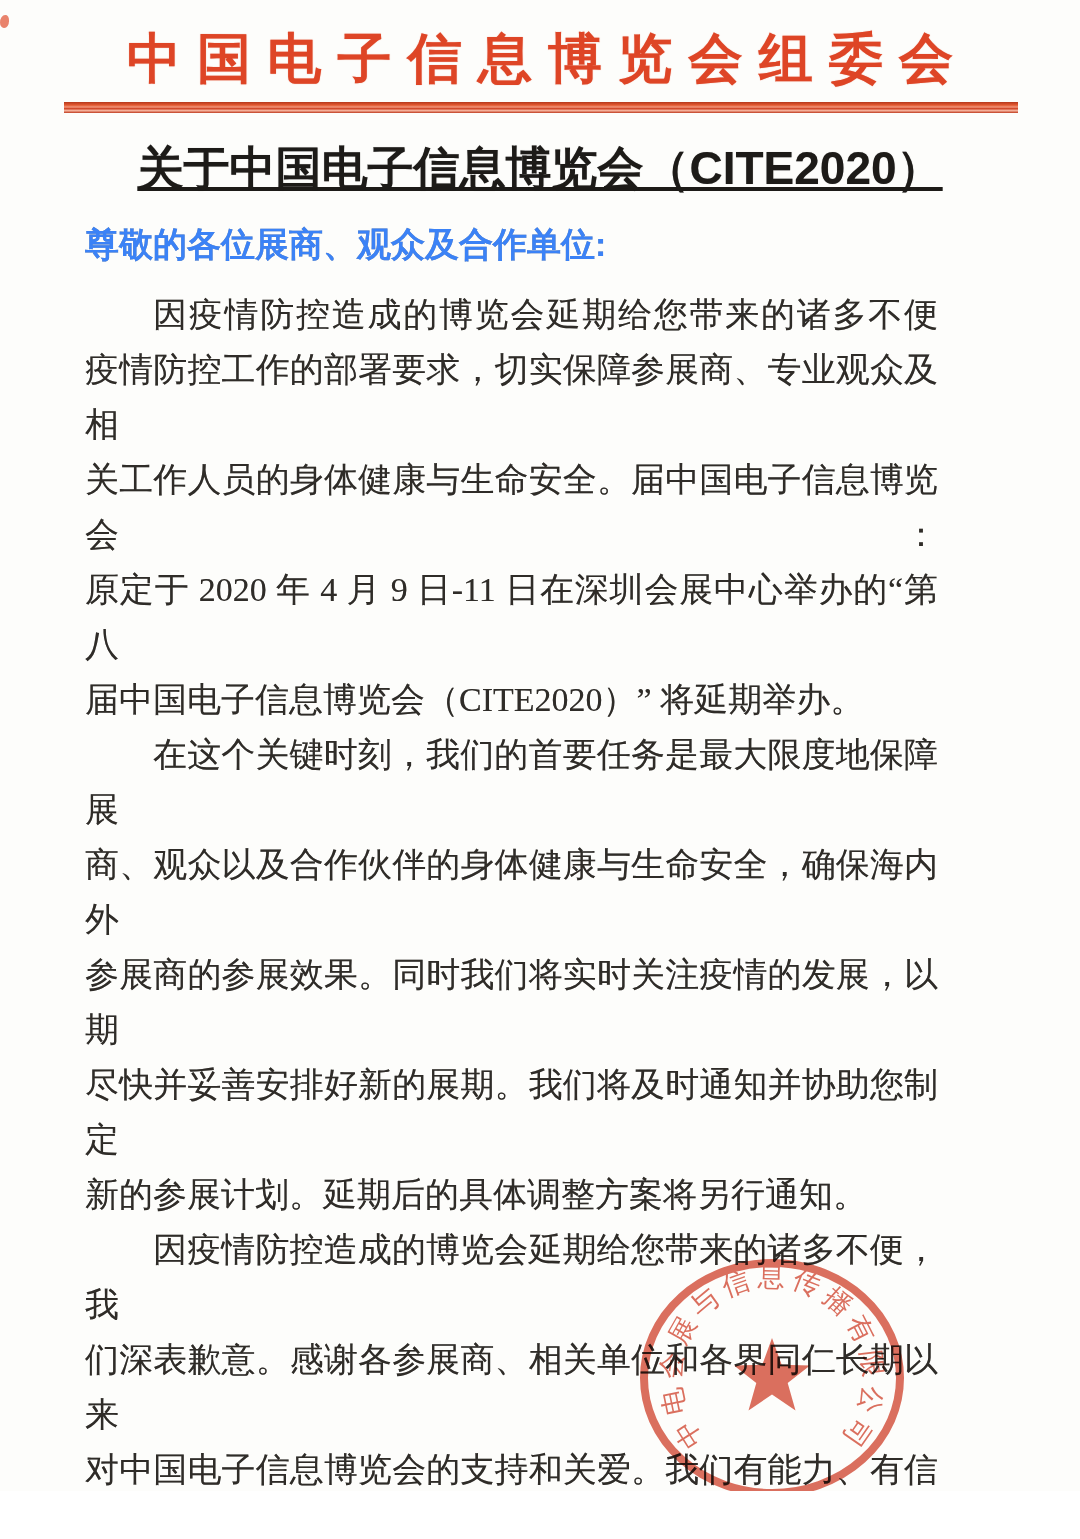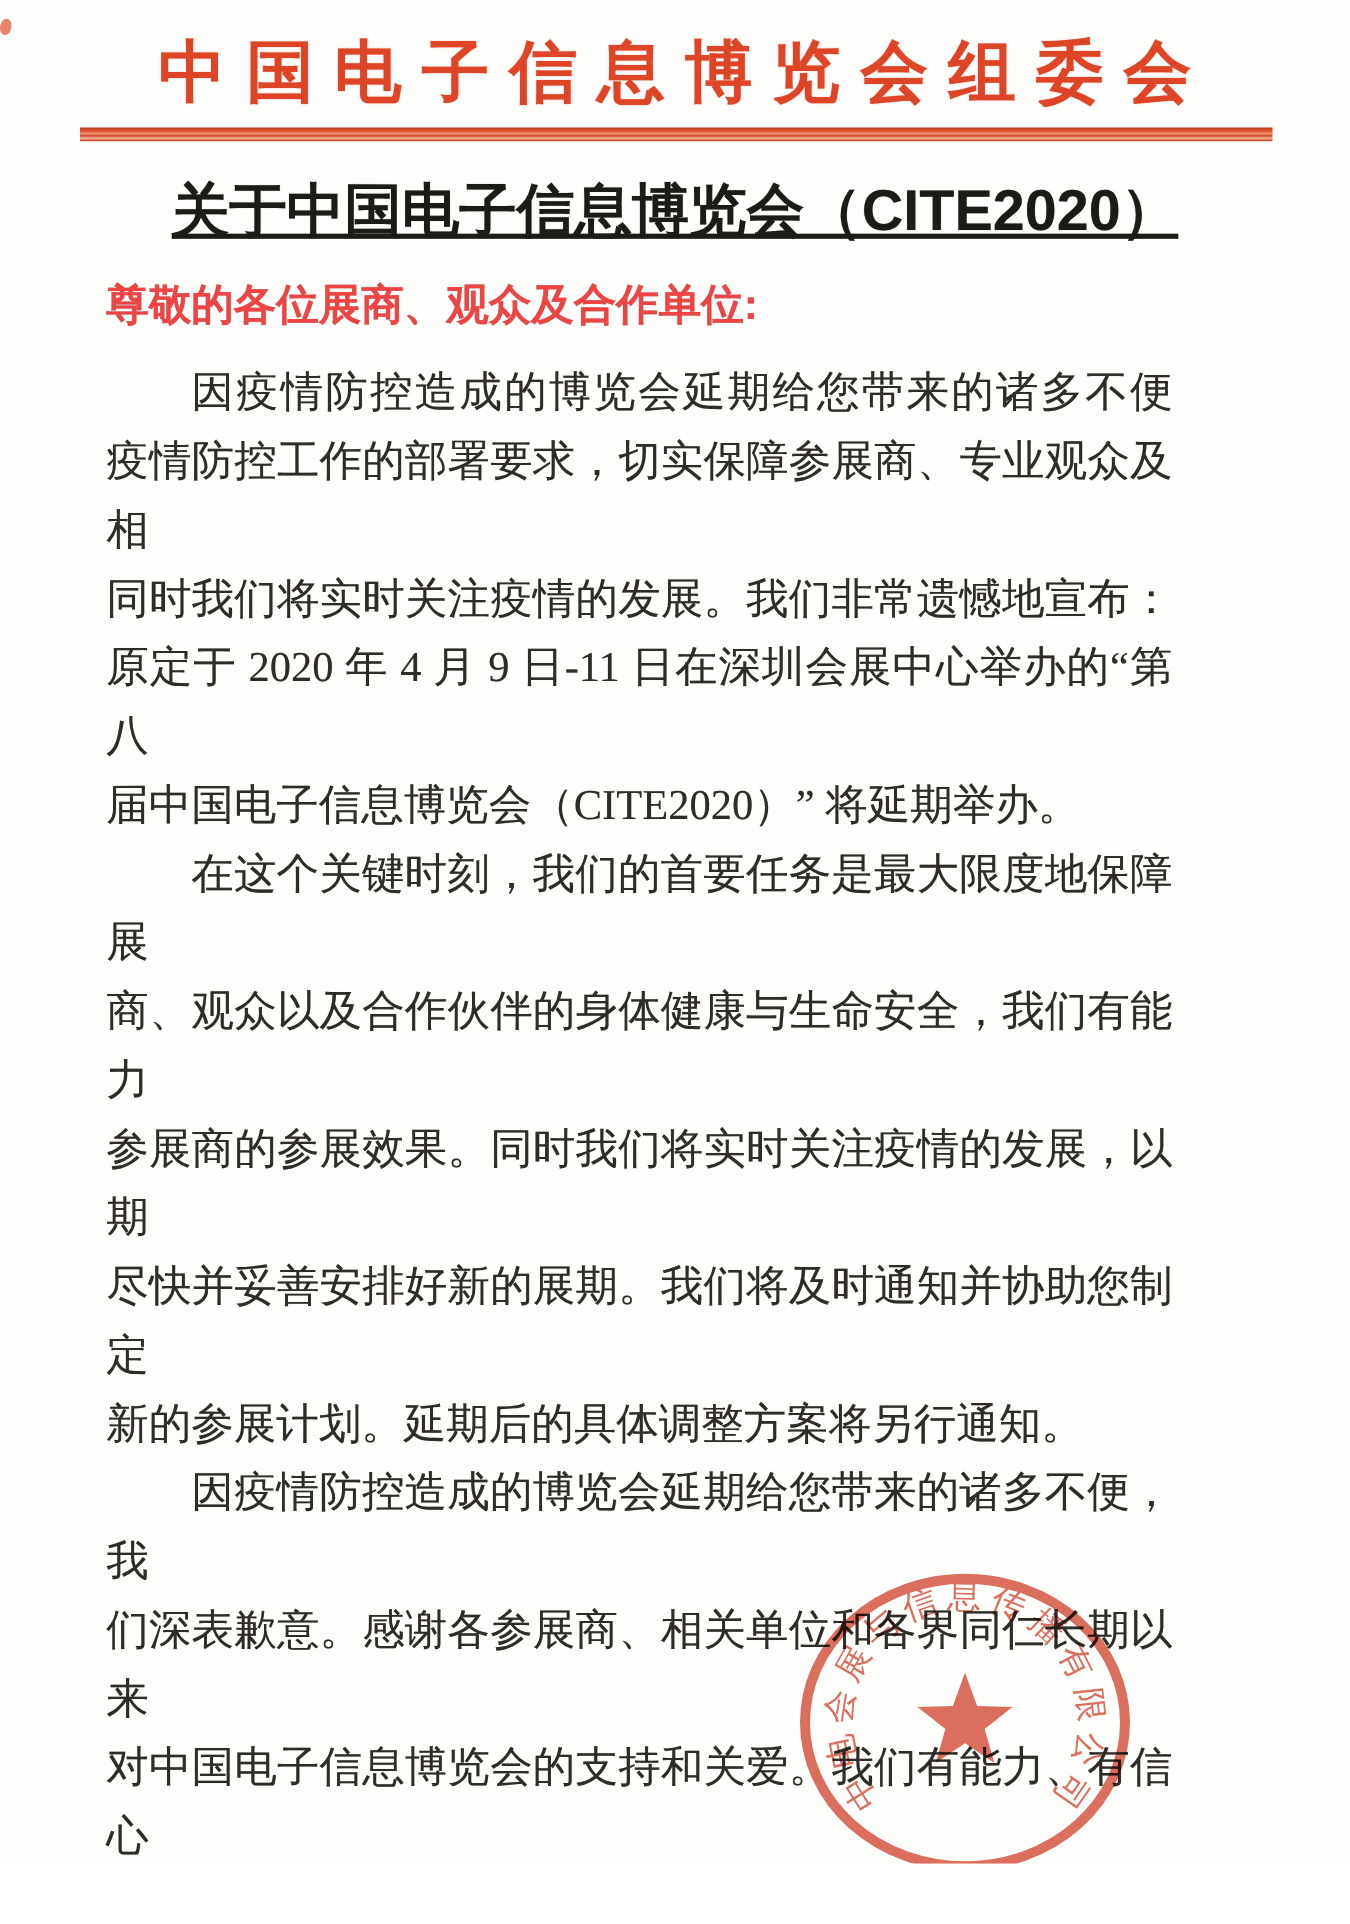--- a/index.html
+++ b/index.html
@@ -46,21 +46,21 @@
     color:#1d1b18;
     text-shadow:0 0 .7px rgba(0,0,0,.45);
     text-decoration:underline;
   }
   .salutation{
     margin:24px 142px 0 85px;
     font-family:"Liberation Sans","DejaVu Sans",sans-serif;
     font-weight:bold;
     font-size:34px;
     line-height:42px;
-    color:#ef4444;
+    color:#3b82f6;
     text-shadow:0 0 .6px rgba(0,0,0,.4);
   }
   .body-text{
     margin:22px 142px 0 85px;
     font-size:34px;
     line-height:55px;
     text-shadow:0 0 .6px rgba(0,0,0,.35);
   }
   .body-text .line{
     text-align:justify;
@@ -93,27 +93,27 @@
   <div class="doc-title">
     <div>关于中国电子信息博览会（CITE2020）</div>
   </div>
 
   <div class="salutation">尊敬的各位展商、观众及合作单位:</div>
 
   <div class="body-text">
       <div>
         <div class="line first">因疫情防控造成的博览会延期给您带来的诸多不便</div>
         <div class="line">疫情防控工作的部署要求，切实保障参展商、专业观众及相</div>
-        <div class="line">同时我们将实时关注疫情的发展。我们非常遗憾地宣布：</div>
+        <div class="line">关工作人员的身体健康与生命安全。届中国电子信息博览会：</div>
         <div class="line">原定于 2020 年 4 月 9 日-11 日在深圳会展中心举办的“第八</div>
         <div class="line last">届中国电子信息博览会（CITE2020）” 将延期举办。</div>
       </div>
       <div>
         <div class="line first">在这个关键时刻，我们的首要任务是最大限度地保障展</div>
-        <div class="line">商、观众以及合作伙伴的身体健康与生命安全，我们有能力</div>
+        <div class="line">商、观众以及合作伙伴的身体健康与生命安全，确保海内外</div>
         <div class="line">参展商的参展效果。同时我们将实时关注疫情的发展，以期</div>
         <div class="line">尽快并妥善安排好新的展期。我们将及时通知并协助您制定</div>
         <div class="line last">新的参展计划。延期后的具体调整方案将另行通知。</div>
       </div>
       <div>
         <div class="line first">因疫情防控造成的博览会延期给您带来的诸多不便，我</div>
         <div class="line">们深表歉意。感谢各参展商、相关单位和各界同仁长期以来</div>
         <div class="line">对中国电子信息博览会的支持和关爱。我们有能力、有信心</div>
       </div>
     </div>

